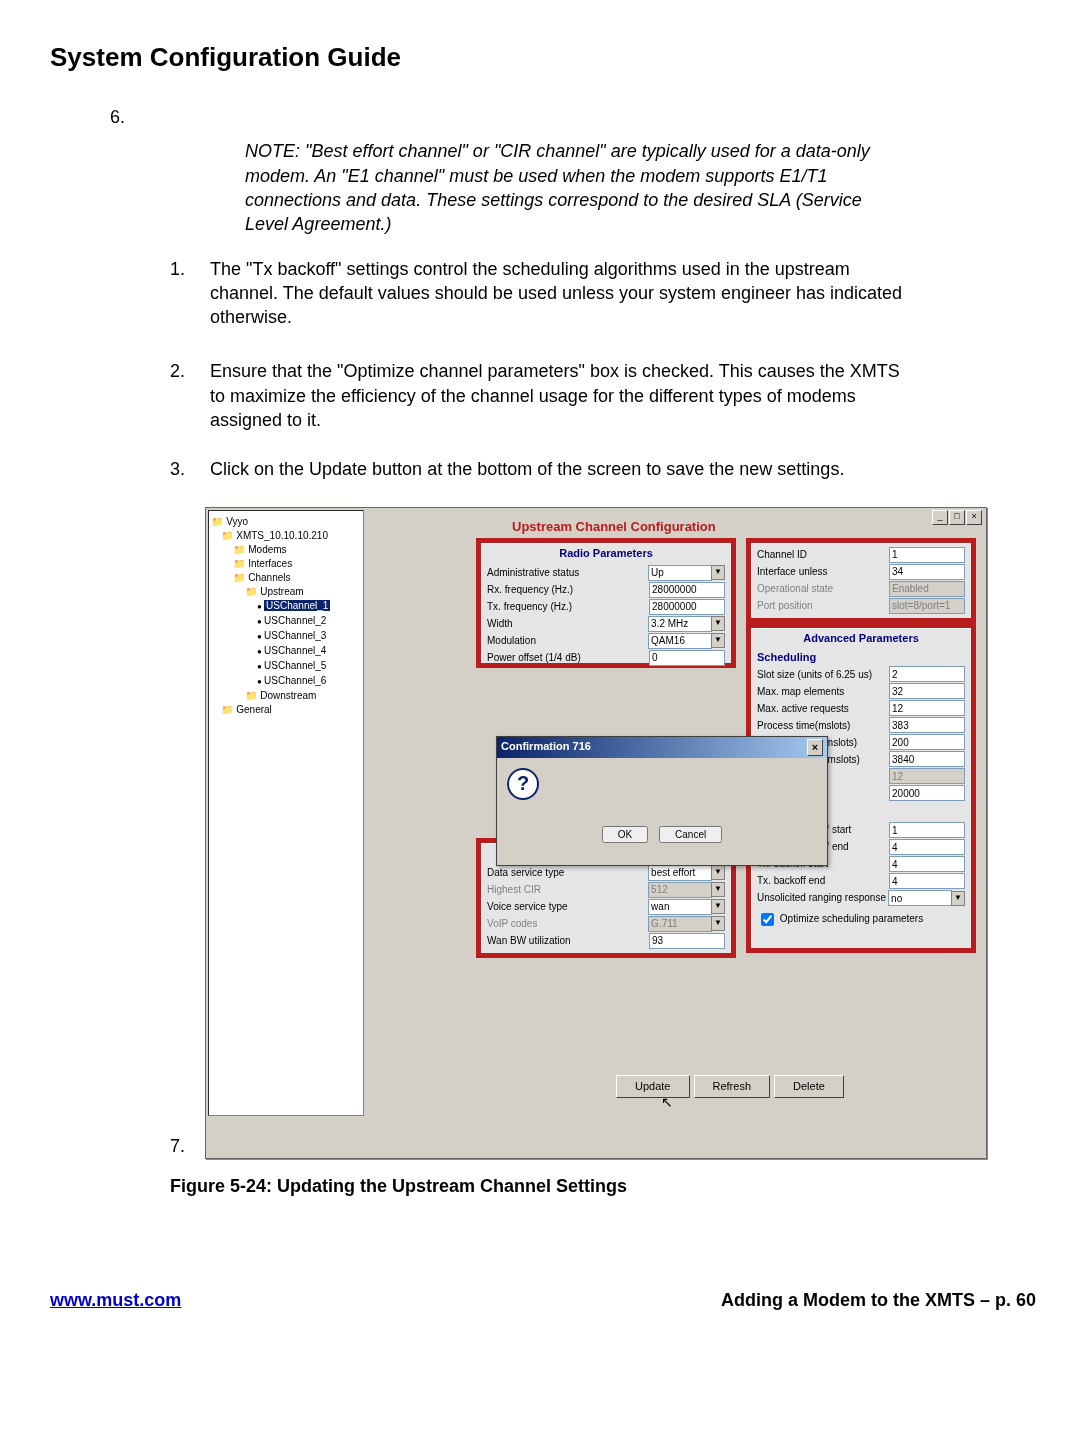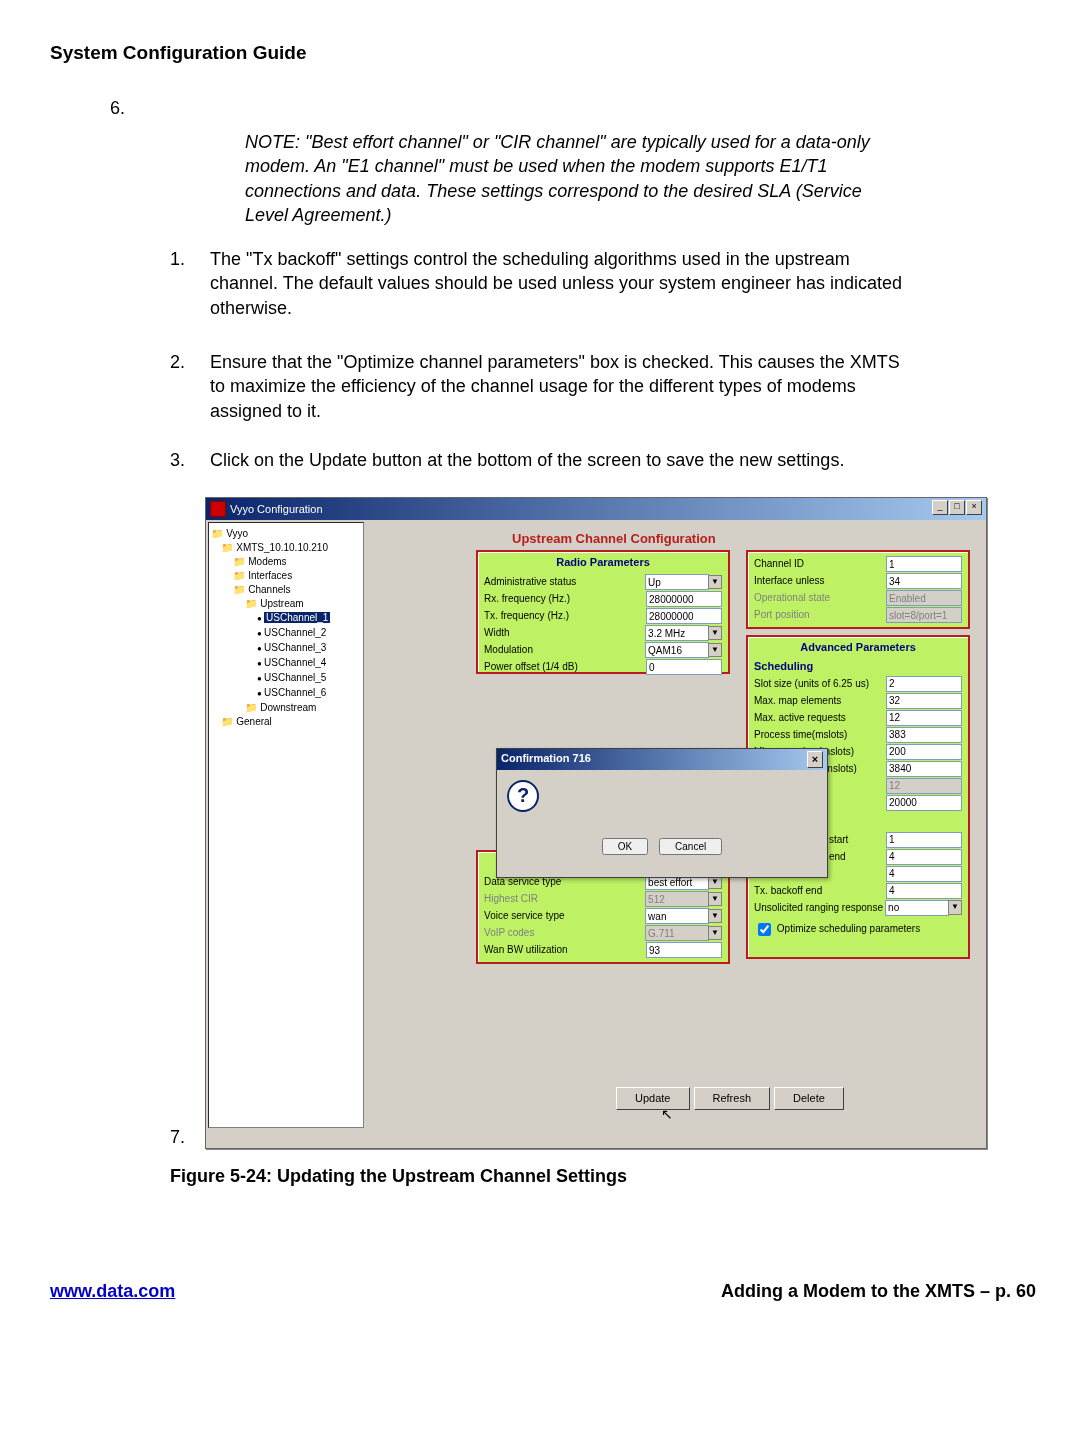--- a/index.html
+++ b/index.html
@@ -6,21 +6,21 @@
     font-family: Arial, Helvetica, sans-serif;
     margin: 0;
     padding: 40px 50px 30px 50px;
     width: 986px;
     font-size: 18px;
     color: #000;
     line-height: 1.35;
   }
   .header {
     font-weight: bold;
-    font-size: 19px;
+    font-size: 26px;
     margin-bottom: 30px;
   }
   .num6 { margin-left: 60px; margin-bottom: 10px; }
   .note {
     font-style: italic;
     margin: 10px 150px 20px 195px;
   }
   .para {
     margin: 0 120px 25px 120px;
     text-indent: -40px;
@@ -64,21 +64,21 @@
     font-size:10px; line-height:14px; overflow:hidden;
   }
   .tree .fld::before { content:"📁 "; font-size:10px;}
   .tree .dot::before { content:"● "; color:#000; font-size:8px;}
   .tree .sel { background:#0a246a; color:#fff; padding:0 2px;}
   .tree div { white-space:nowrap;}
   .i1{padding-left:10px;} .i2{padding-left:22px;} .i3{padding-left:34px;} .i4{padding-left:46px;}
   .main { flex:1; position:relative; padding:6px 8px 6px 6px;}
   .h-title { color:#b91c1c; font-weight:bold; font-size:13px; margin:4px 0 8px 140px;}
   .panel {
-    border:2px solid #b91c1c; background:#bef264; position:absolute;
+    border:5px solid #b91c1c; background:#e5e5e5; position:absolute;
     box-shadow: inset 1px 1px 0 #fff;
     font-size:10px;
   }
   .panel .ptitle { color:#000080; font-weight:bold; text-align:center; font-size:11px; margin:3px 0 4px 0;}
   .panel .subhead { color:#000080; font-weight:bold; font-size:11px; margin:4px 0 2px 6px;}
   .row { display:flex; align-items:center; margin:1px 6px; height:16px;}
   .row .lbl { flex:1; font-size:10px;}
   .row input, .row select {
     font-size:10px; height:14px; border:1px solid #7f9db9; background:#fff; padding:0 2px;
     width:70px;
@@ -123,24 +123,20 @@
 <div class="para para2">
   <span class="num">2.</span><span>Ensure that the "Optimize channel parameters" box is checked.  This causes the XMTS to maximize the efficiency of the channel usage for the different types of modems assigned to it.</span>
 </div>
 <div class="para">
   <span class="num">3.</span><span>Click on the Update button at the bottom of the screen to save the new settings.</span>
 </div>
 
 <div class="shot-wrap">
 <span class="num7">7.</span>
 <div class="shot">
-  <div class="titlebar">
-    <span class="icon"></span>
-    <span>Vyyo Configuration</span>
-  </div>
   <div class="winbtns">
     <div class="winbtn">_</div>
     <div class="winbtn">□</div>
     <div class="winbtn">×</div>
   </div>
   <div class="content">
     <div class="tree">
       <div class="fld">Vyyo</div>
       <div class="i1 fld">XMTS_10.10.10.210</div>
       <div class="i2 fld">Modems</div>
@@ -332,15 +328,15 @@
       </div>
 
     </div>
   </div>
 </div>
 </div>
 
 <div class="figcap">Figure 5-24: Updating the Upstream Channel Settings</div>
 
 <div class="footer">
-  <a href="#">www.data.com</a>
+  <a href="#">www.must.com</a>
   <span>Adding a Modem to the XMTS – p. 60</span>
 </div>
 
 </body></html>

